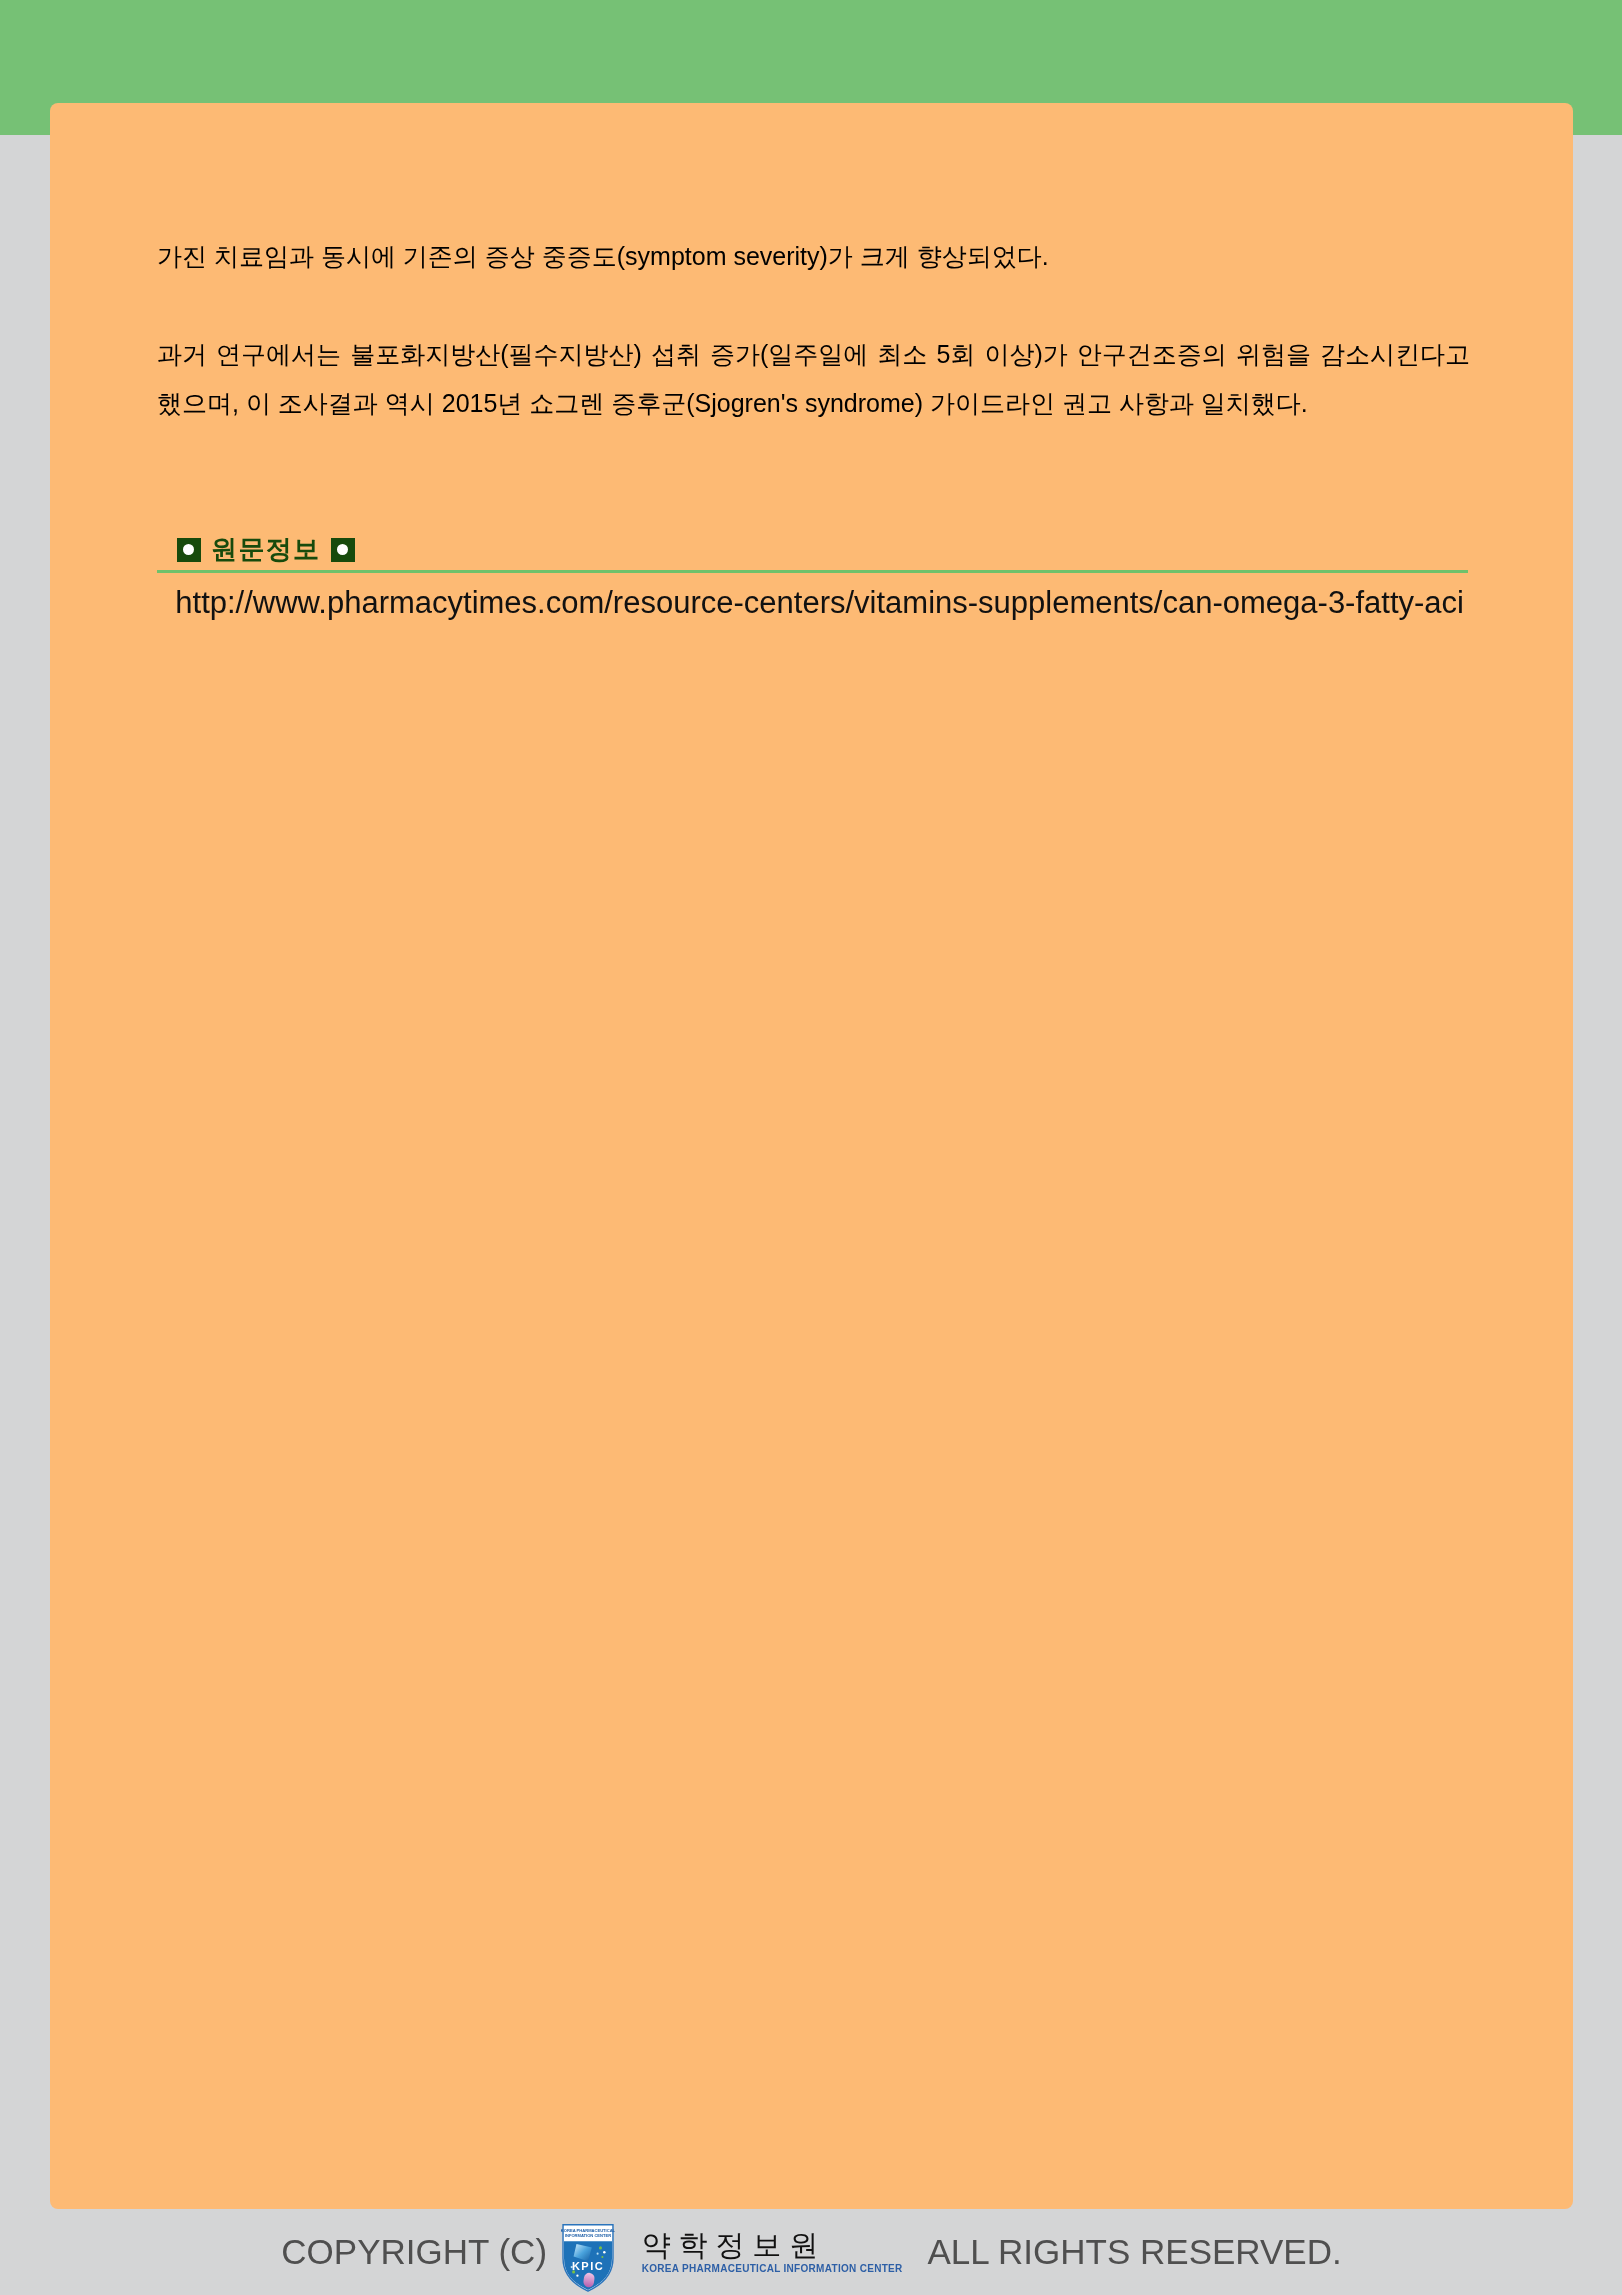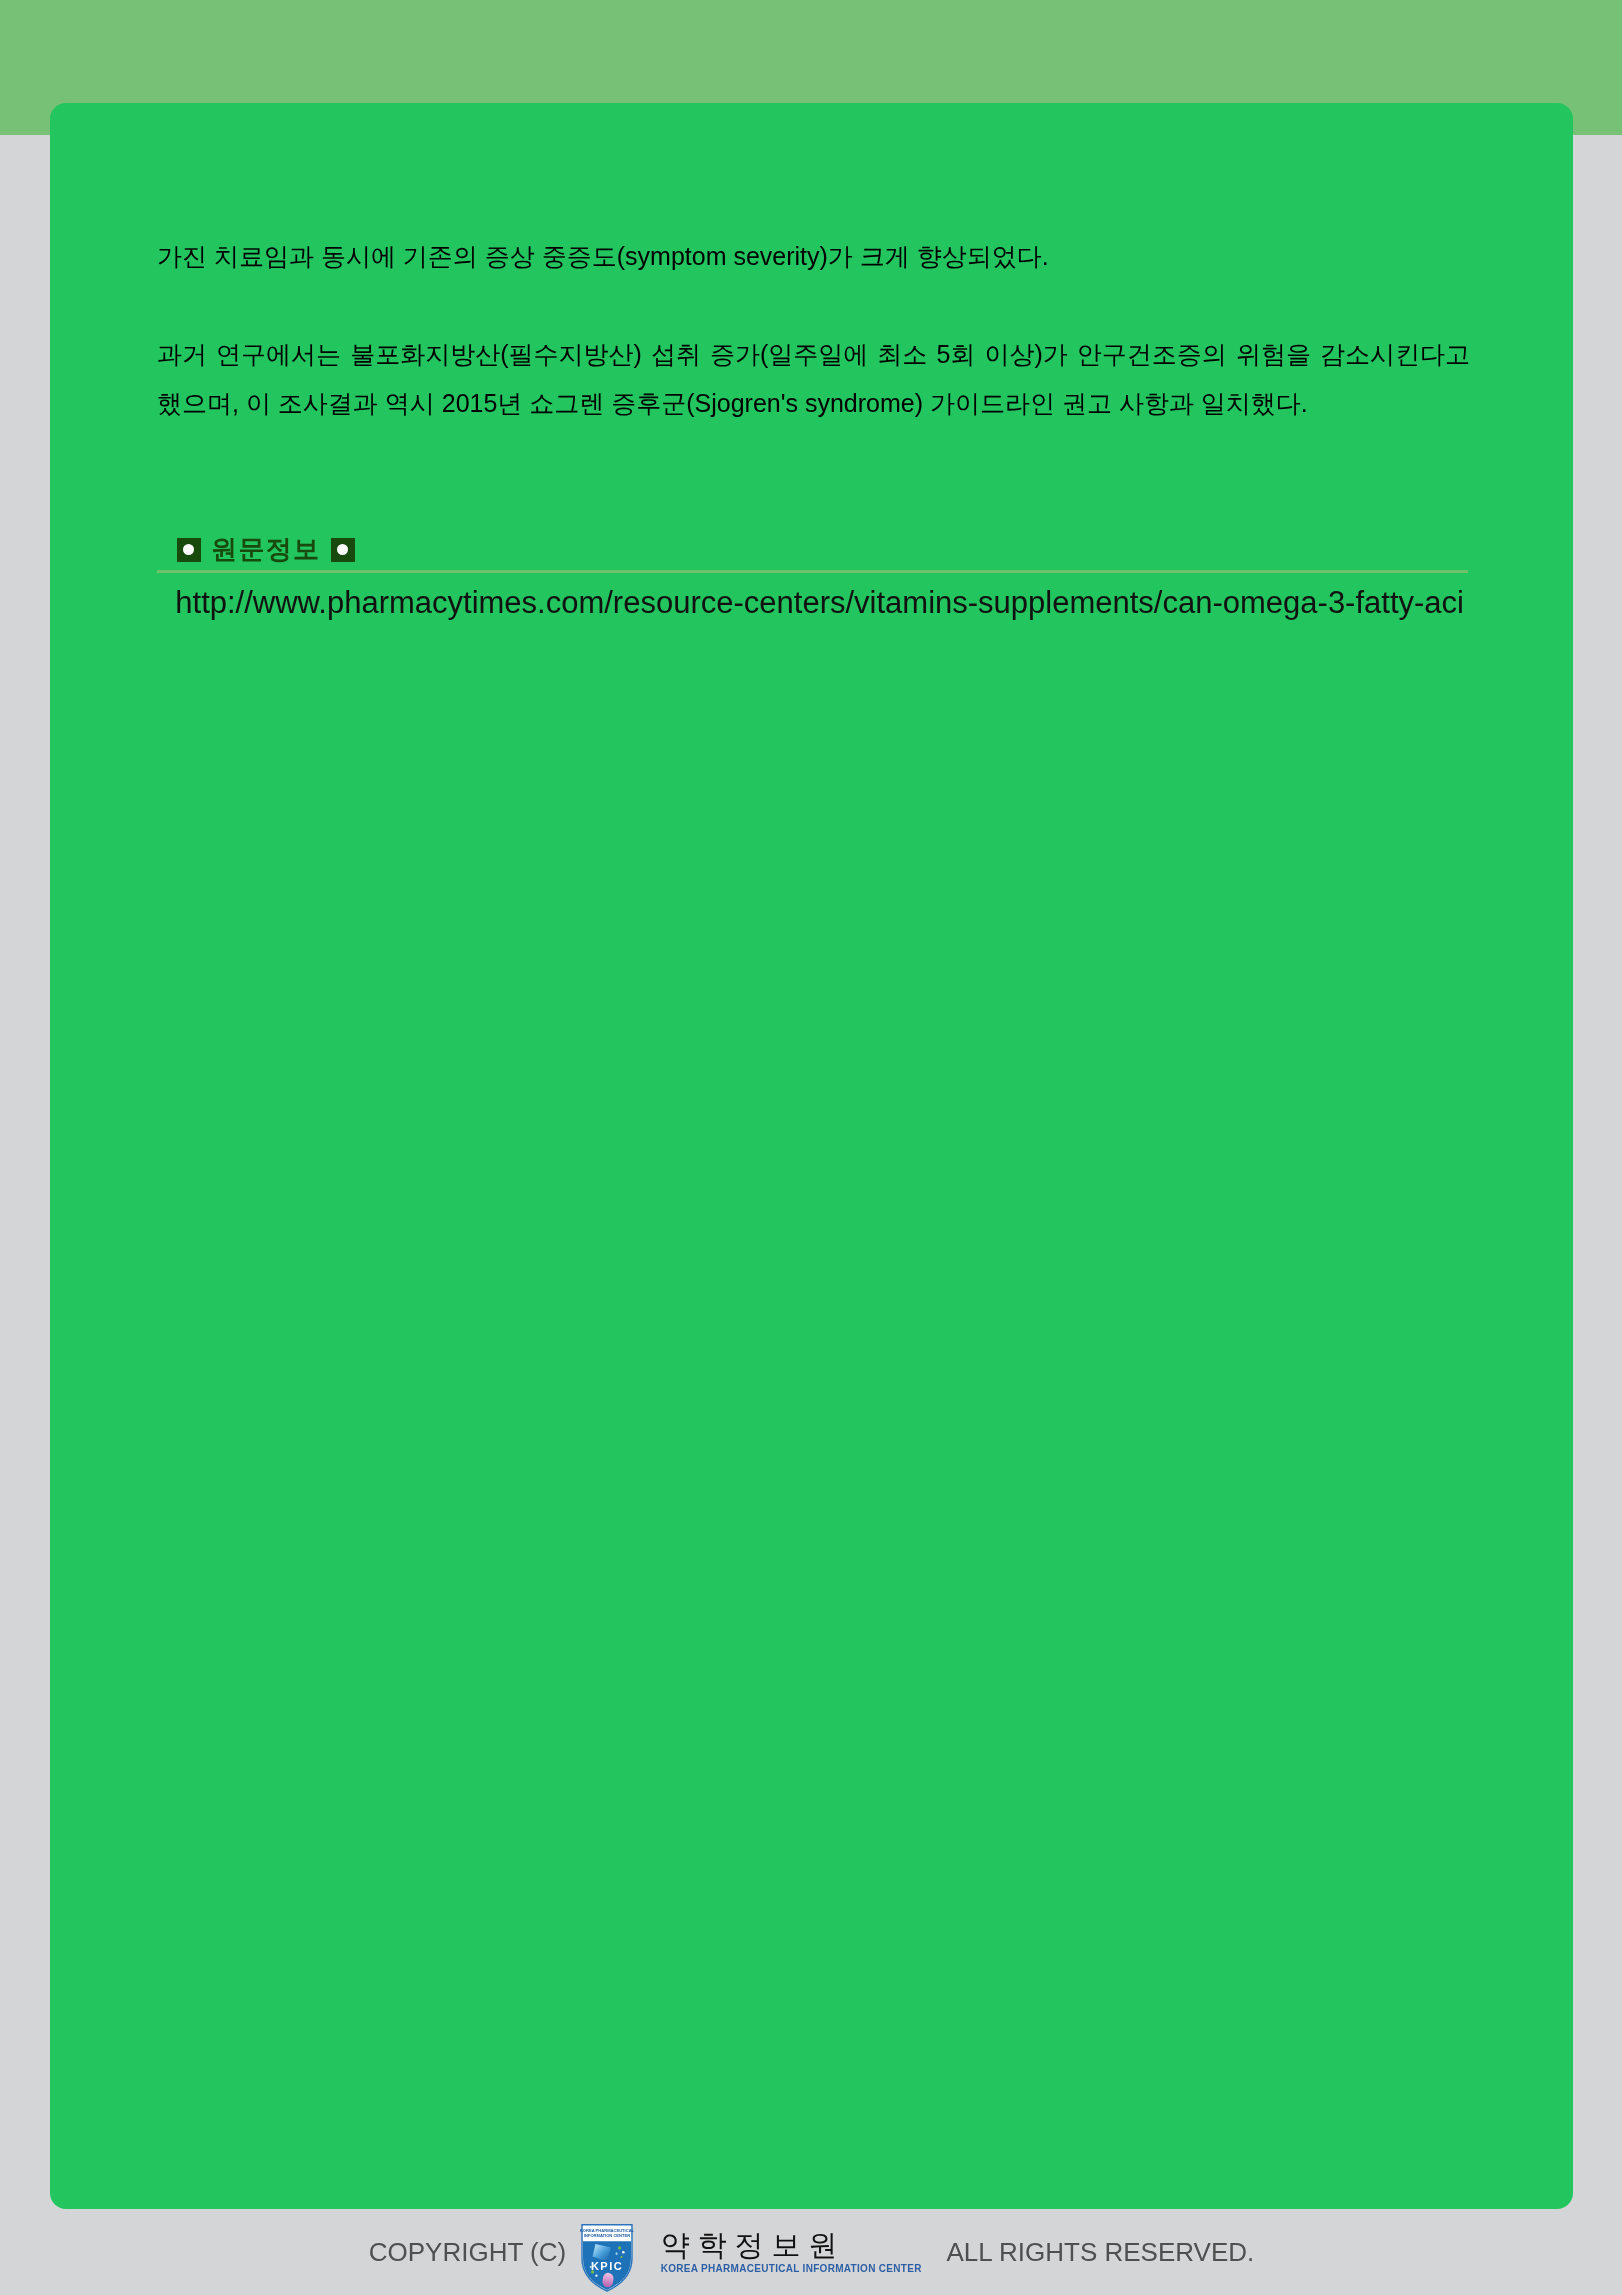--- a/index.html
+++ b/index.html
@@ -11,22 +11,22 @@
     overflow: hidden;
   }
   .header-band {
     position: absolute; top: 0; left: 0;
     width: 1623px; height: 135px;
     background: #76c175;
   }
   .content-card {
     position: absolute; left: 50px; top: 103px;
     width: 1523px; height: 2106px;
-    background: #22c55e;
-    border-radius: 16px;
+    background: #fdba74;
+    border-radius: 8px;
     box-sizing: border-box;
     padding: 129px 103px 0 107px;
   }
   .body-par {
     font-size: 25px; line-height: 49px;
     color: #000000;
     text-align: justify;
     margin: 0 0 49px 0;
     word-break: break-all;
   }
@@ -60,21 +60,21 @@
     color: #111111;
     word-break: break-all;
   }
   .page-footer {
     position: absolute; left: 0; bottom: 0;
     width: 1623px; height: 86px;
     display: flex; align-items: center; justify-content: center;
     gap: 11.8px;
   }
   .footer-gray {
-    font-size: 26px; color: #4f4f4f;
+    font-size: 35px; color: #4f4f4f;
     white-space: nowrap;
   }
   .kpic-logo { width: 58px; height: 72px; flex: 0 0 auto; margin-top: 9.2px; }
   .org-block { display: flex; flex-direction: column; margin: 0 13px; }
   .org-kr {
     font-size: 29px; color: #111111;
     letter-spacing: 7.9px; line-height: 30px;
     white-space: nowrap;
   }
   .org-en {

